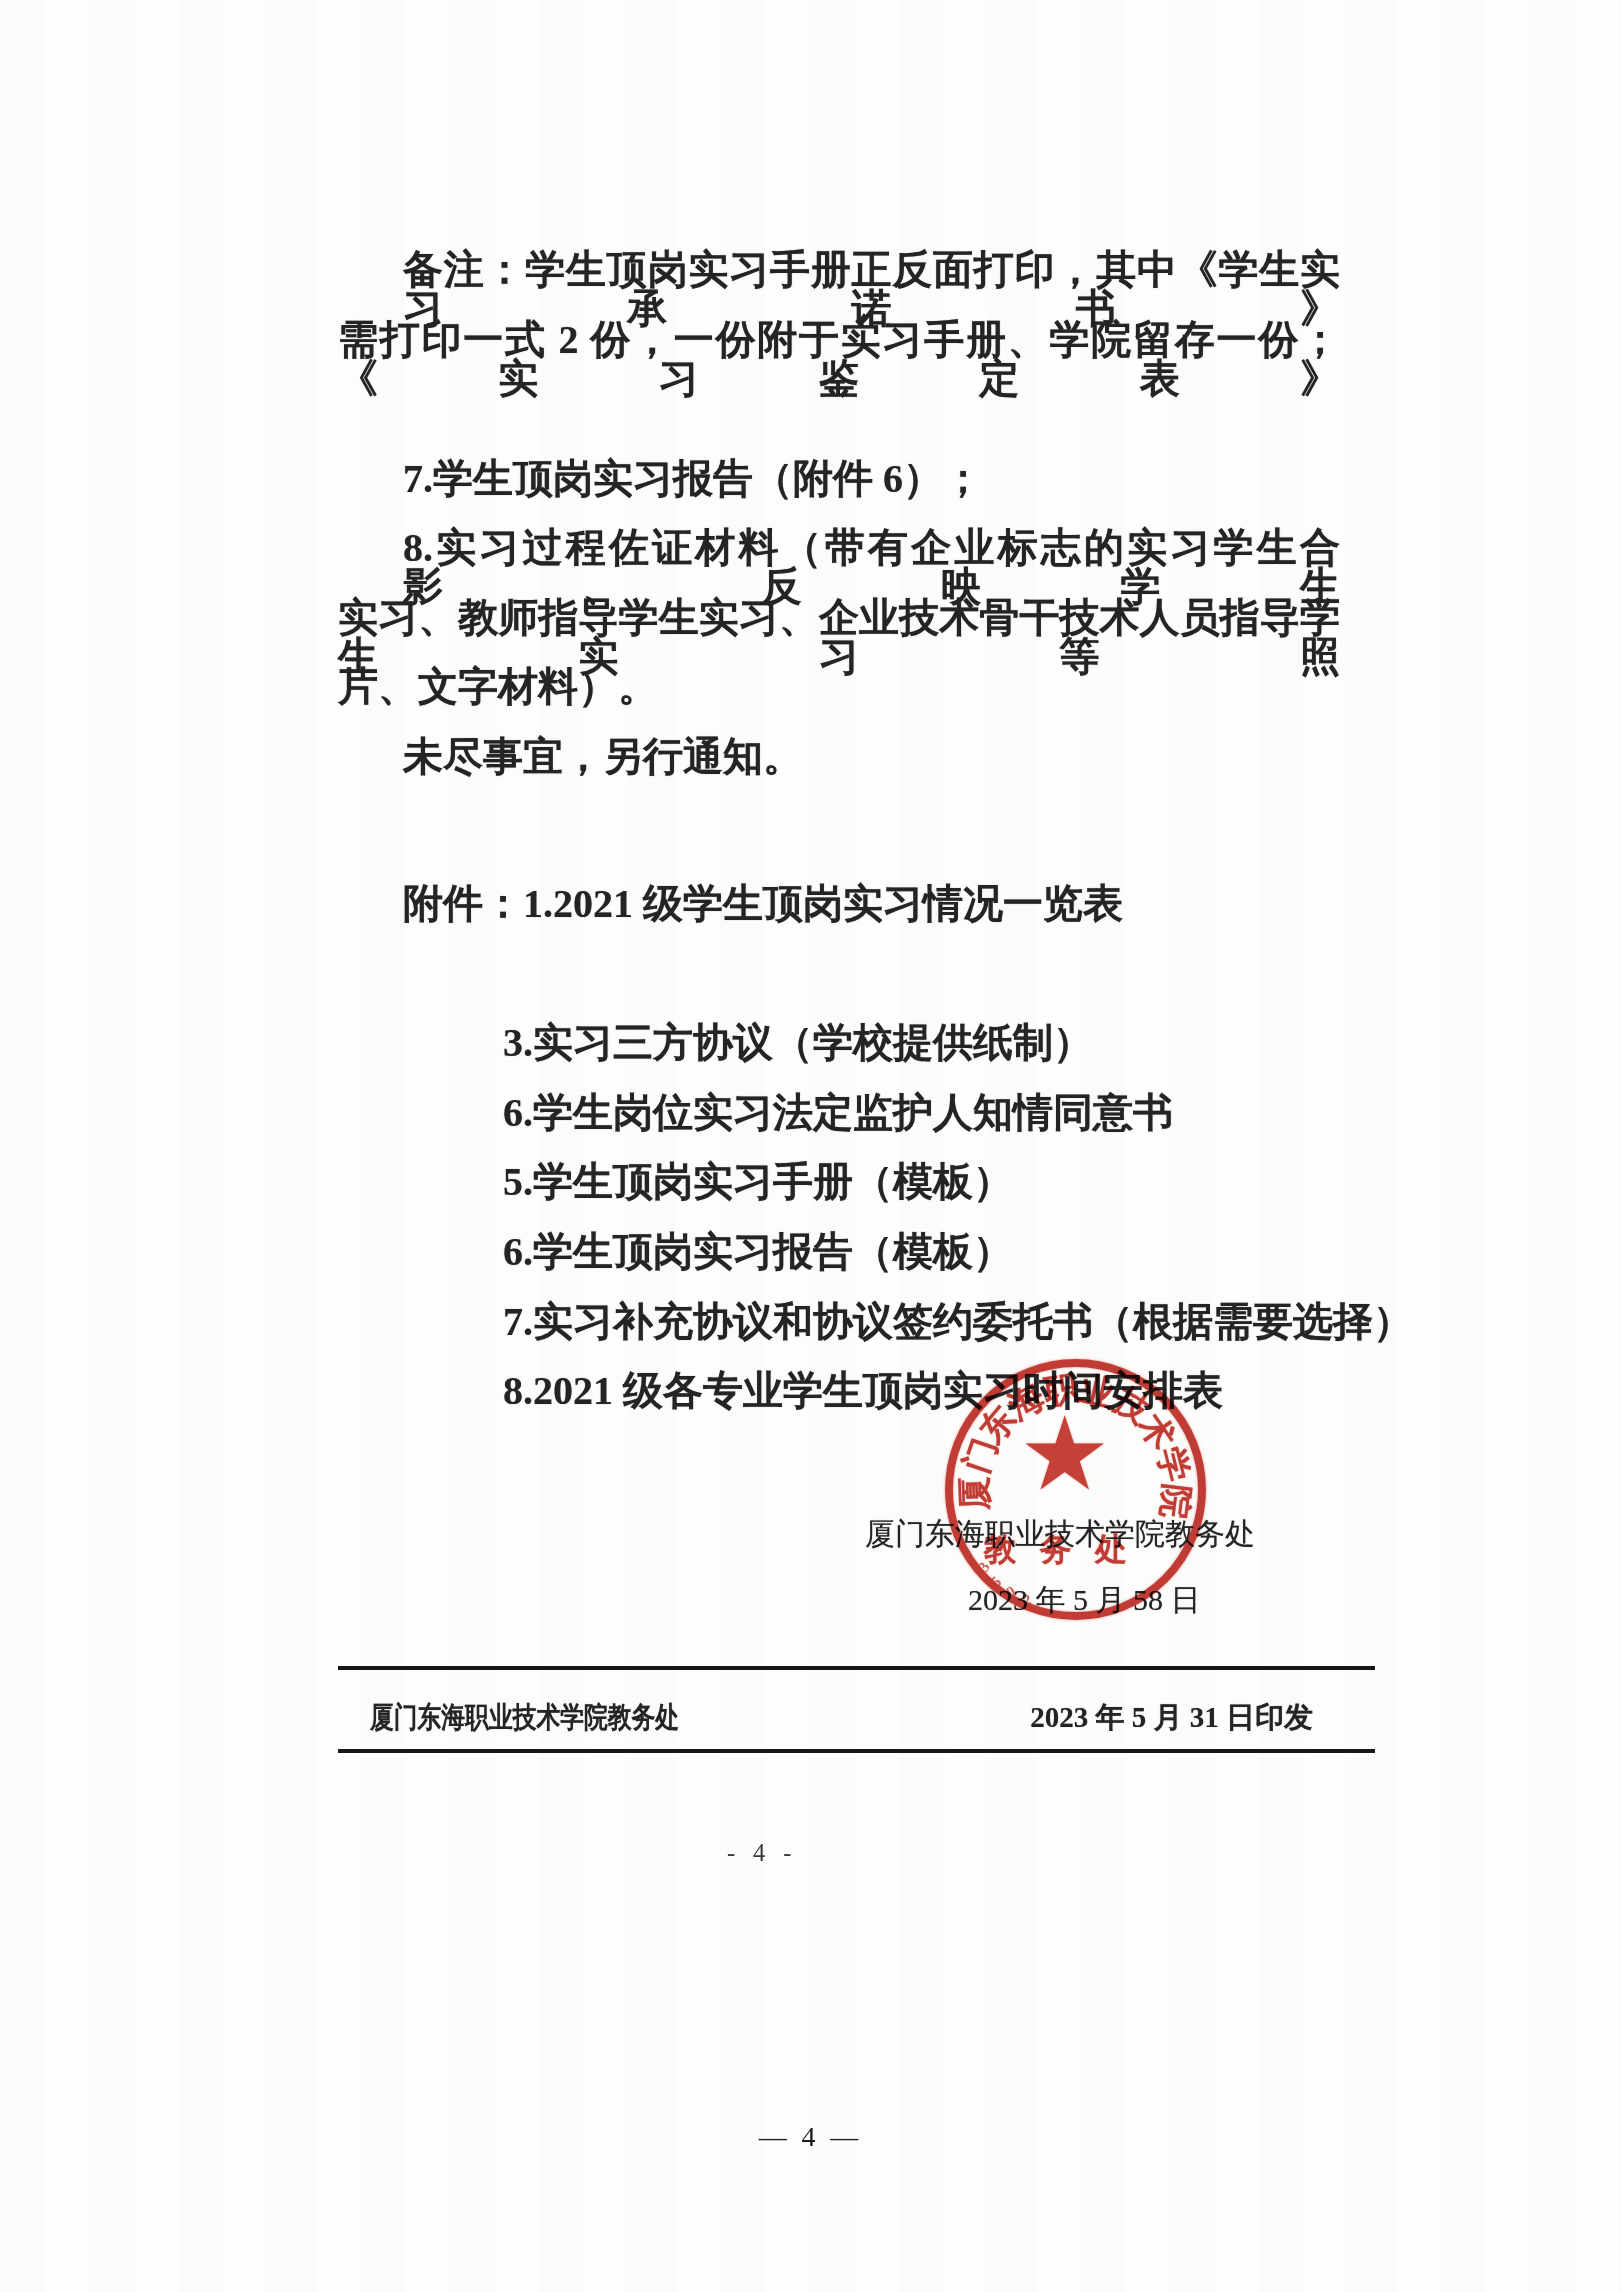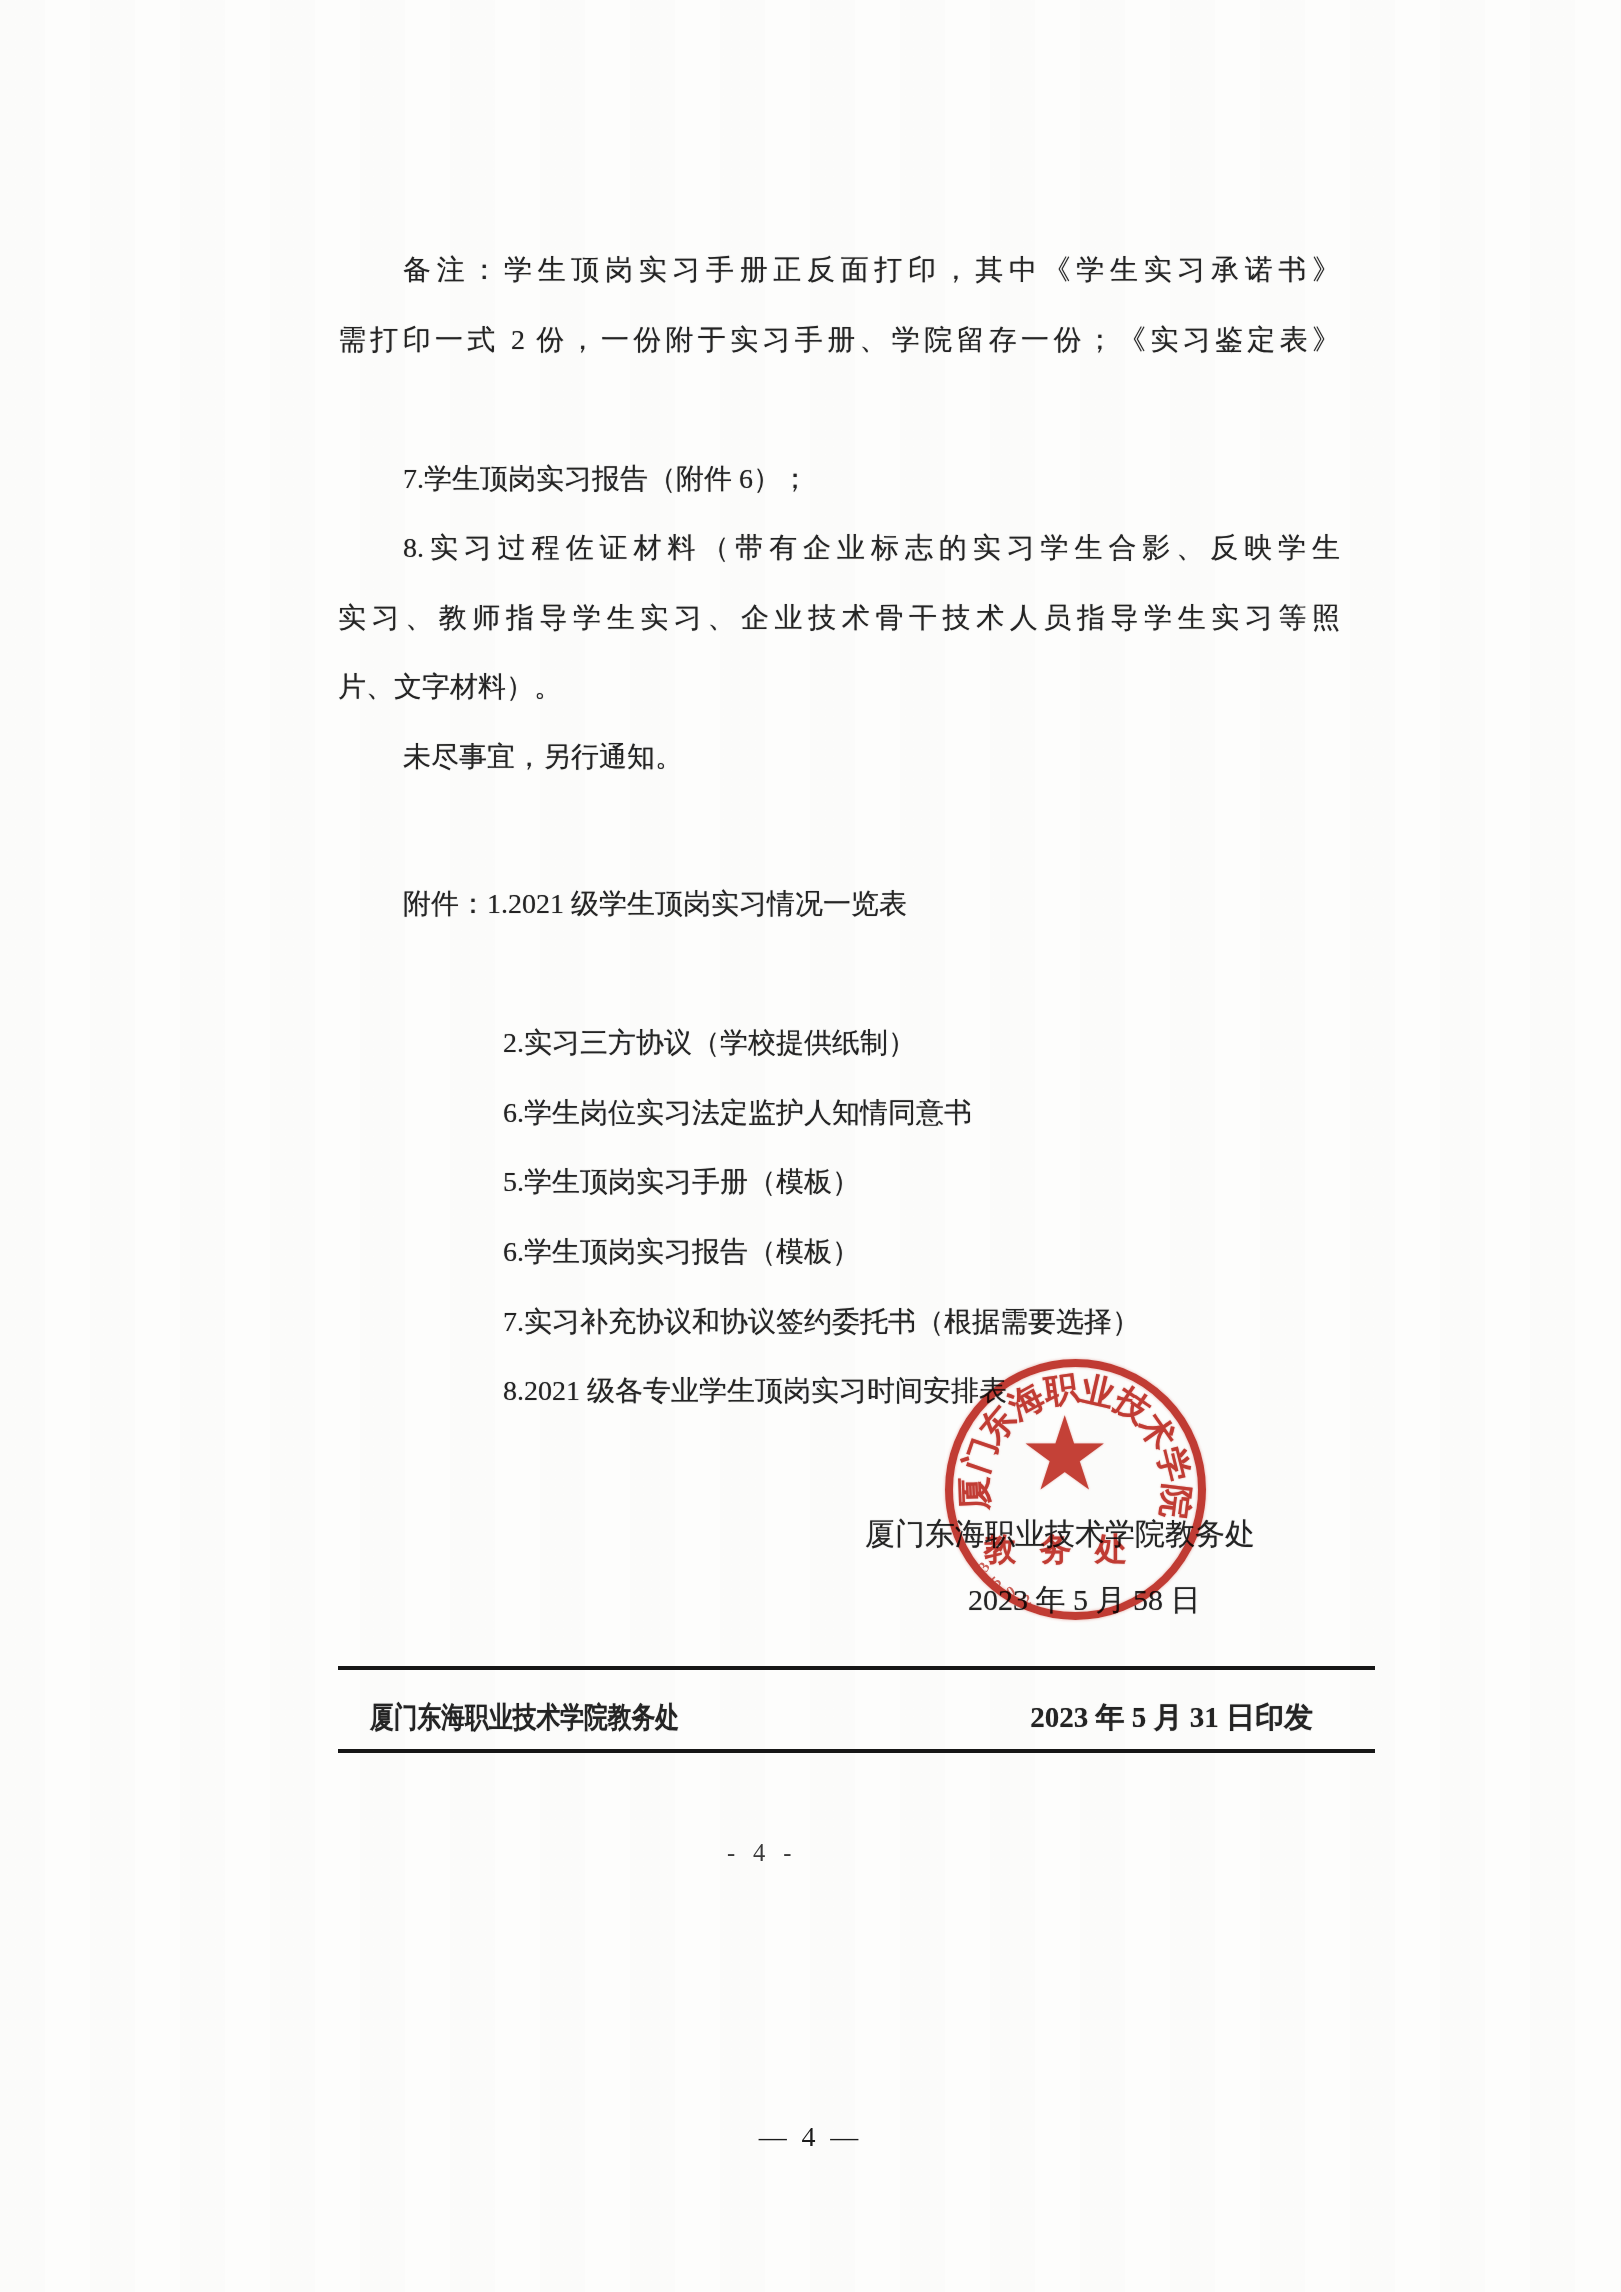--- a/index.html
+++ b/index.html
@@ -10,24 +10,25 @@
     background:#fdfdfc;
     background-image:repeating-linear-gradient(90deg, rgba(0,0,0,0.006) 0 45px, rgba(255,255,255,0) 45px 90px);
     overflow:hidden;
     font-family:"Liberation Serif","DejaVu Serif",serif;
     color:#242424;
   }
   .line{
     position:absolute;
     left:338px;
     width:1002px;
-    font-size:28px;
+    font-size:40px;
     line-height:39px;
     white-space:nowrap;
     text-shadow:0 0 1px rgba(45,45,45,.55);
+    font-weight:bold;
   }
   .j{white-space:normal;text-align:justify;text-align-last:justify;}
   .ind{padding-left:65px;box-sizing:border-box;}
   .att-item{left:503px;width:843px;}
   .sig{
     position:absolute;
     font-size:30px;
     white-space:nowrap;
     text-shadow:0 0 1px rgba(45,45,45,.55);
   }
@@ -131,21 +132,21 @@
   <div class="line ind" style="top:459px">7.学生顶岗实习报告（附件 6）；</div>
   <div class="line j ind" style="top:528px">8.实习过程佐证材料（带有企业标志的实习学生合影、反映学生</div>
   <div class="line j" style="top:598px">实习、教师指导学生实习、企业技术骨干技术人员指导学生实习等照</div>
   <div class="line ind" style="top:737px">未尽事宜，另行通知。</div>
 
   <div class="line" style="top:667px">片、文字材料）。</div>
 
   <div class="line ind" style="top:884px">
     <span>附件：</span><span>1.2021 级学生顶岗实习情况一览表</span>
   </div>
-  <div class="line att-item" style="top:1023px">2.实习三方协议（学校提供纸制）</div>
+  <div class="line att-item" style="top:1023px">3.实习三方协议（学校提供纸制）</div>
   <div class="line att-item" style="top:1093px">6.学生岗位实习法定监护人知情同意书</div>
   <div class="line att-item" style="top:1162px">5.学生顶岗实习手册（模板）</div>
   <div class="line att-item" style="top:1232px">6.学生顶岗实习报告（模板）</div>
   <div class="line att-item" style="top:1302px">7.实习补充协议和协议签约委托书（根据需要选择）</div>
   <div class="line att-item" style="top:1371px">8.2021 级各专业学生顶岗实习时间安排表</div>
 
   <div class="sig" style="left:865px;top:1514px">厦门东海职业技术学院教务处</div>
   <div class="sig" style="left:968px;top:1580px">2023 年 5 月 58 日</div>
 
   <div class="seal">

